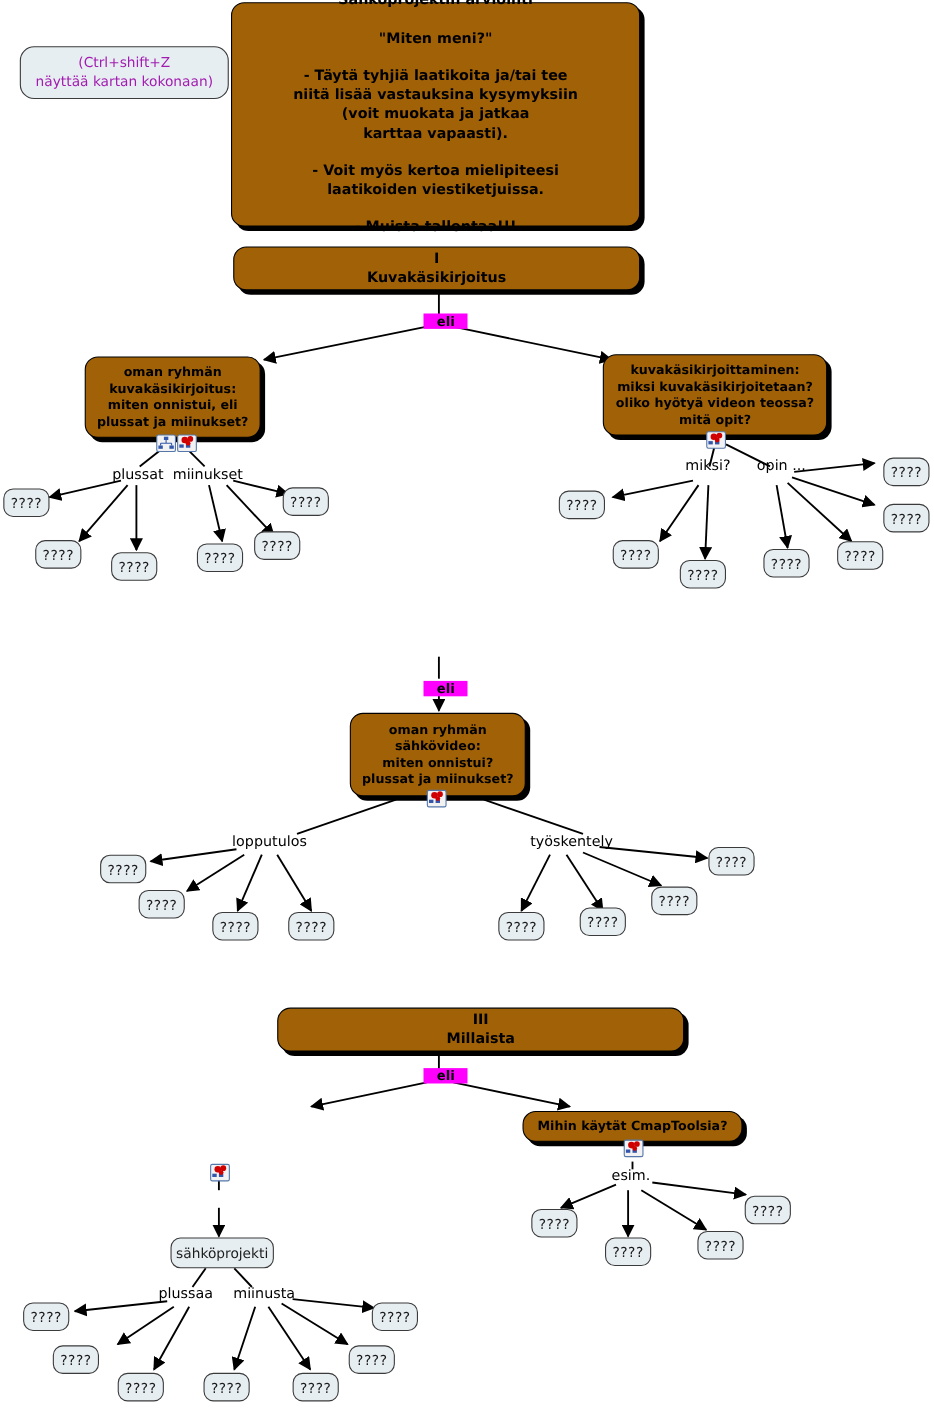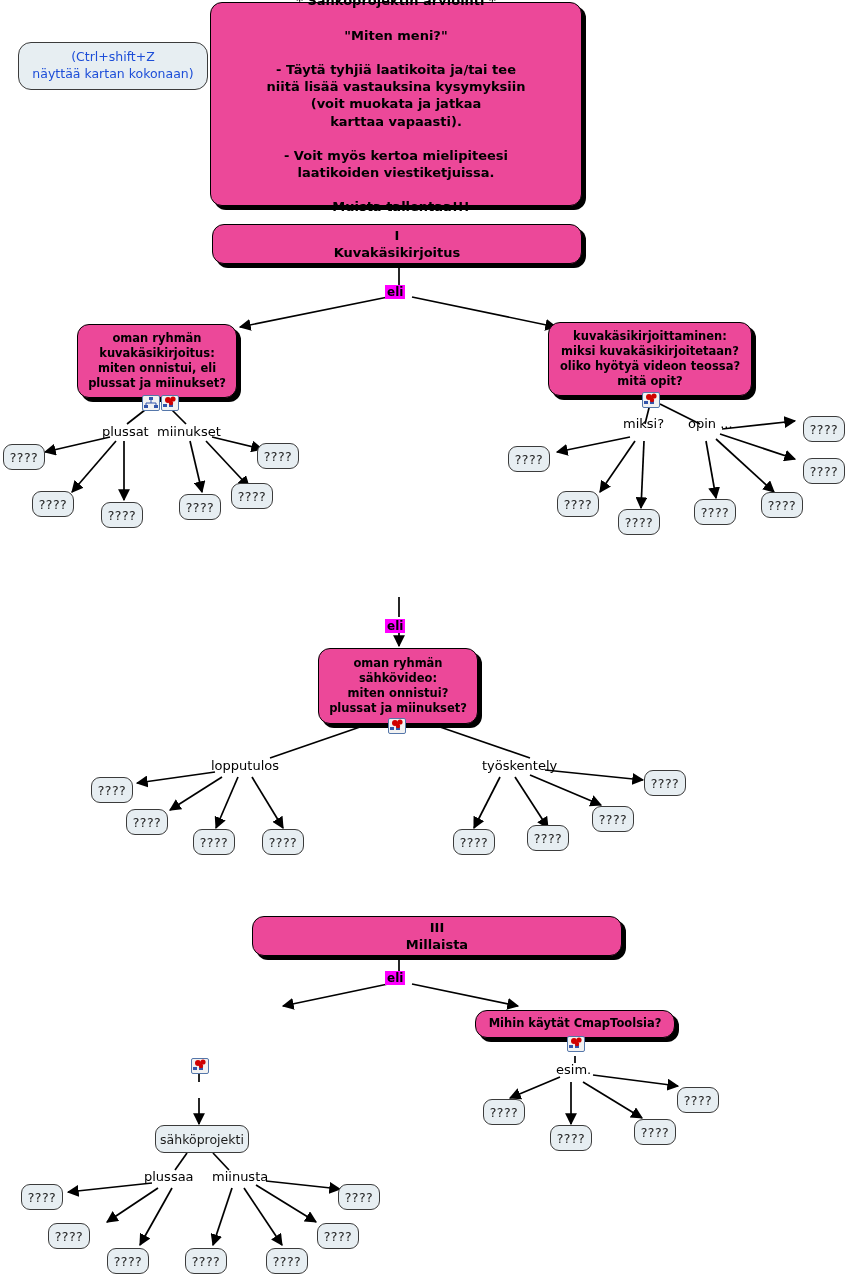--- a/index.html
+++ b/index.html
@@ -3,21 +3,21 @@
 <meta charset="utf-8">
 <style>
   html,body{margin:0;padding:0;background:#ffffff;}
   body{font-family:"DejaVu Sans","Liberation Sans",sans-serif;}
   #map{position:relative;width:849px;height:1282px;background:#fff;overflow:hidden;}
   svg.links{position:absolute;left:0;top:0;width:849px;height:1282px;pointer-events:none;}
 
   
   .pink{
     position:absolute;
-    background:#ec4899;
+    background:#a16207;
     border:1px solid #000;
     border-radius:12px;
     box-shadow:4px 4px 0 0 #000;
     color:#000;
     font-weight:bold;
     text-align:center;
     display:flex;
     align-items:center;
     justify-content:center;
     box-sizing:border-box;
@@ -38,21 +38,21 @@
     align-items:center;
     justify-content:center;
     box-sizing:border-box;
     letter-spacing:.5px;
   }
   .note{
     position:absolute;
     background:#E7EEF2;
     border:1px solid #3b3b3b;
     border-radius:13px;
-    color:#1d4ed8;
+    color:#a21caf;
     font-size:12.5px;
     text-align:center;
     display:flex;
     align-items:center;
     justify-content:center;
     box-sizing:border-box;
     line-height:1.35;
   }
   .note .txt{white-space:pre-line;}
 
@@ -62,21 +62,21 @@
     color:#000;
     font-size:13px;
     white-space:nowrap;
     background:transparent;
     text-align:center;
   }
   .lab.eli{
     background:#FF00FF;
     font-weight:bold;
     font-size:12px;
-    padding:0 2px;
+    padding:0 12px;
     line-height:14px;
   }
 
   
   .icon{
     position:absolute;
     width:18px;height:16px;
     background:#F2F2F2;
     border:1px solid #5577AA;
     border-radius:2px;

